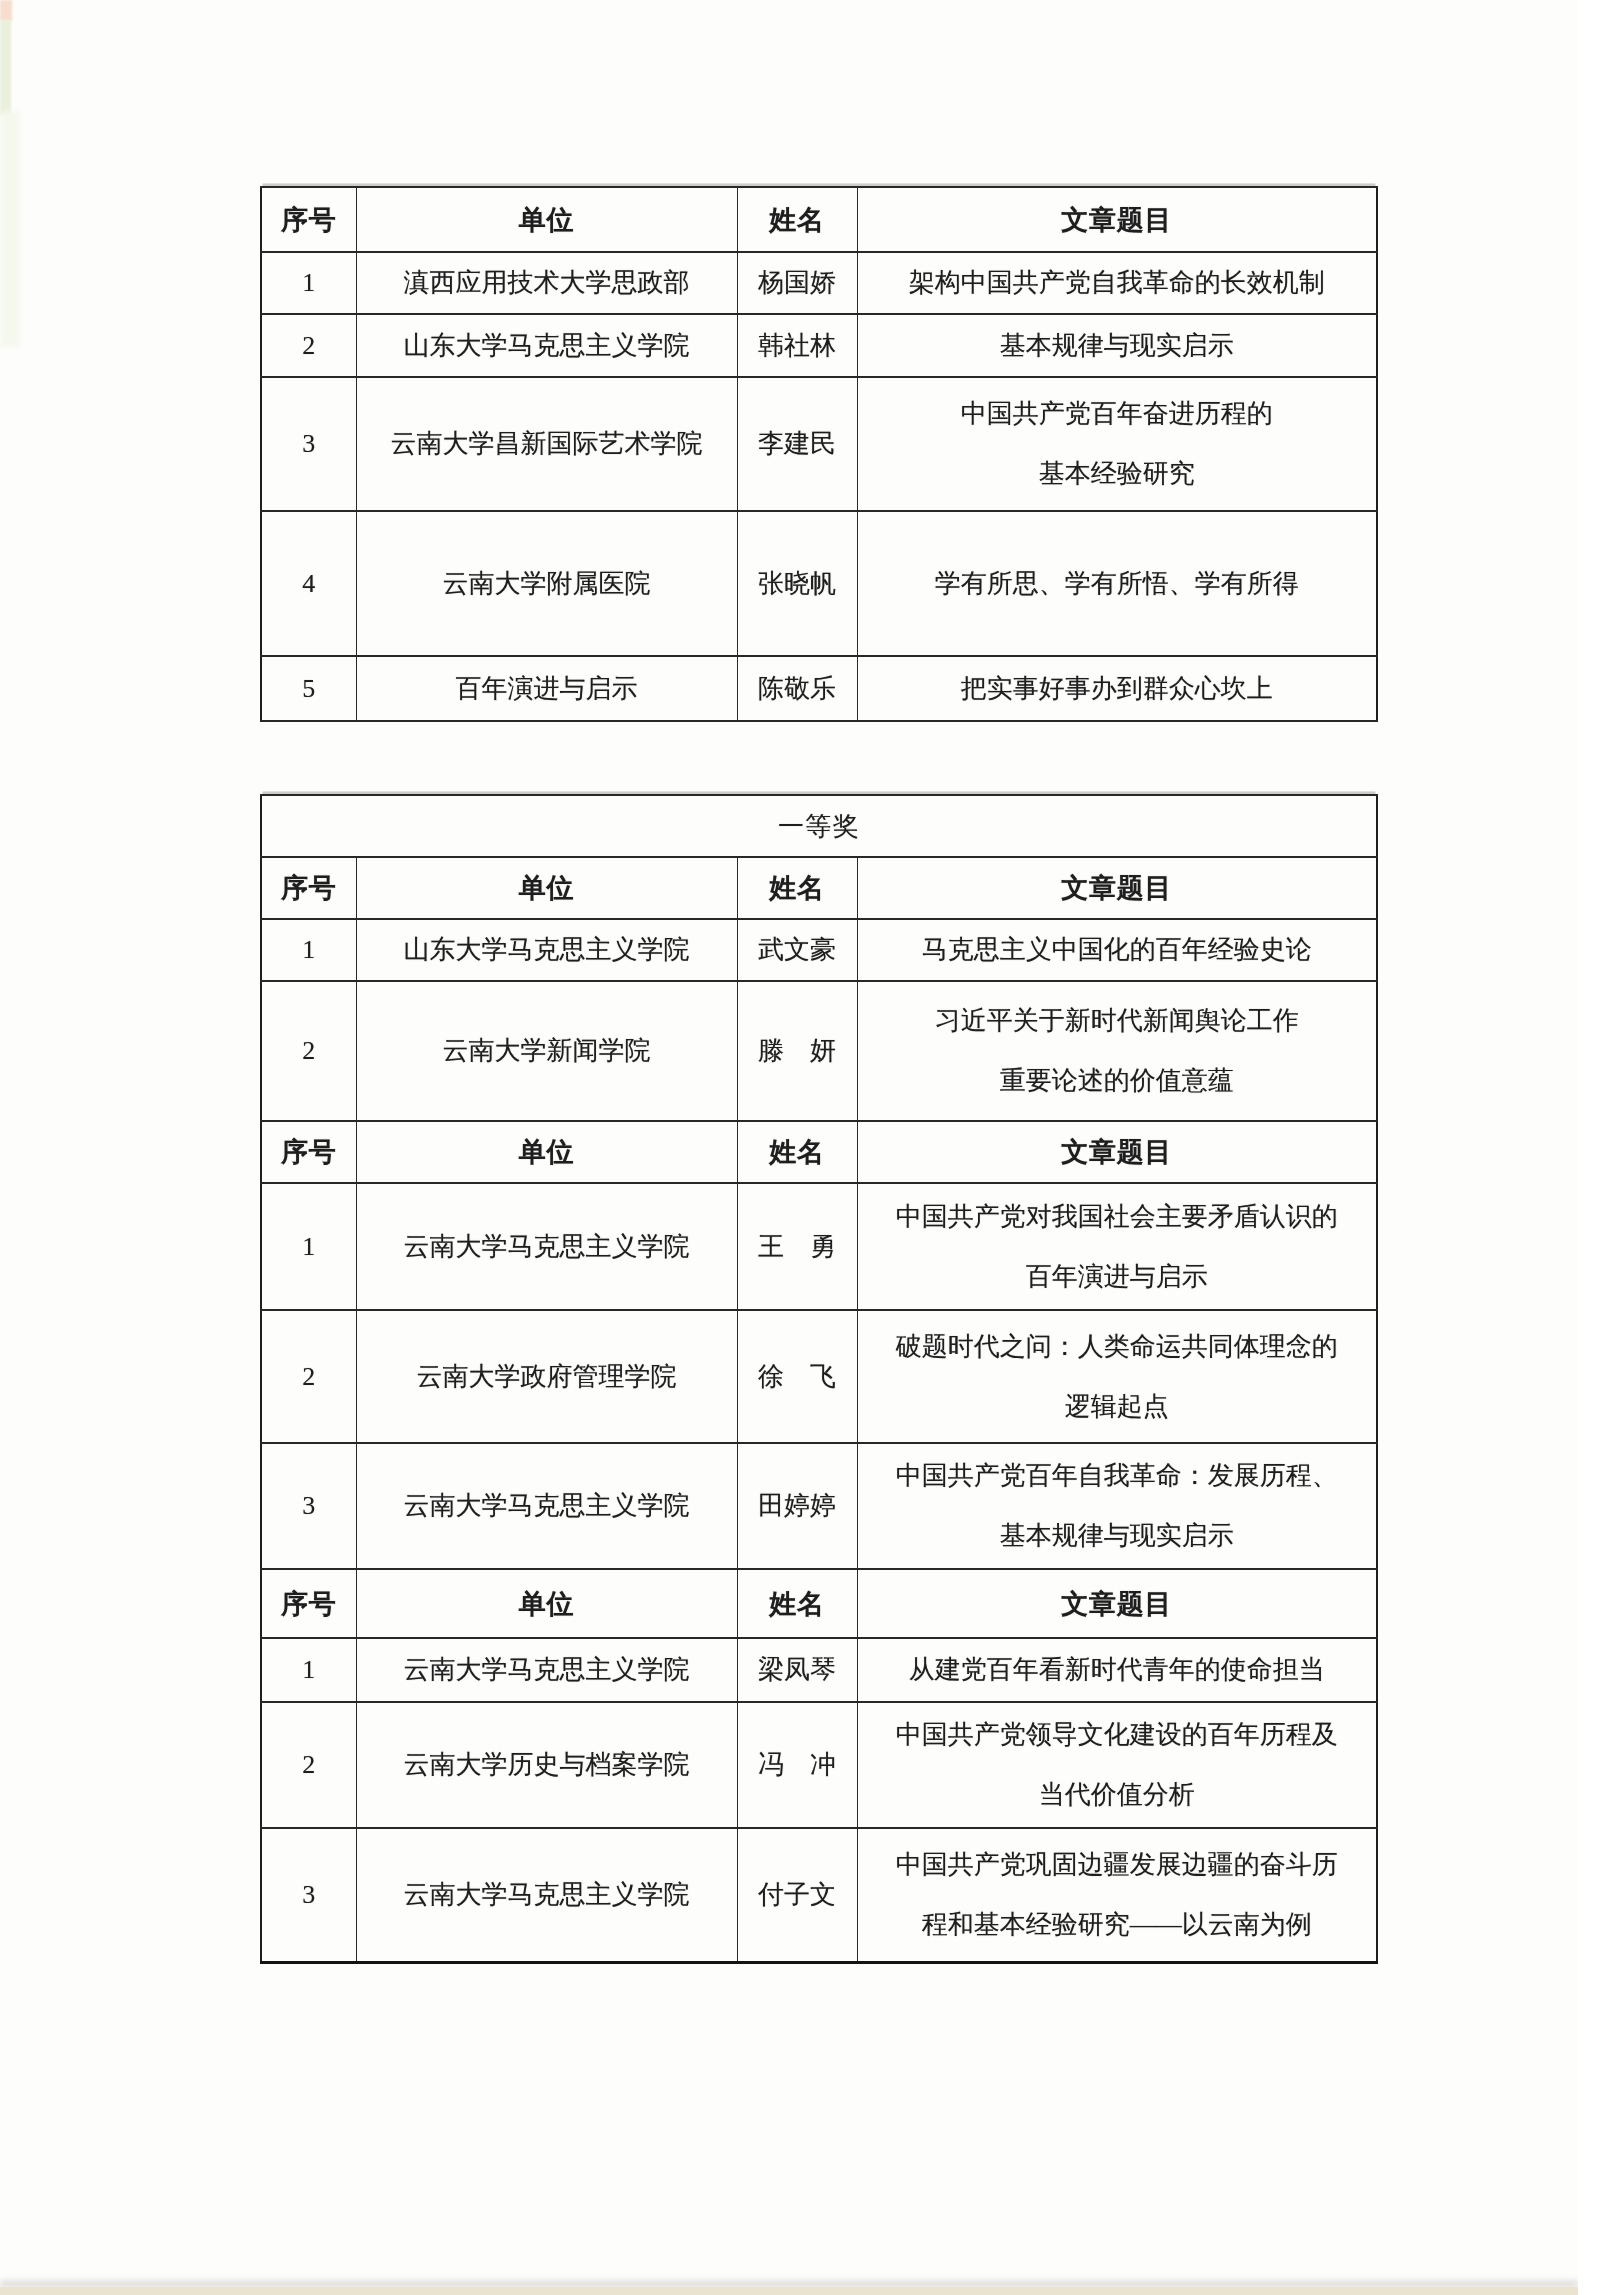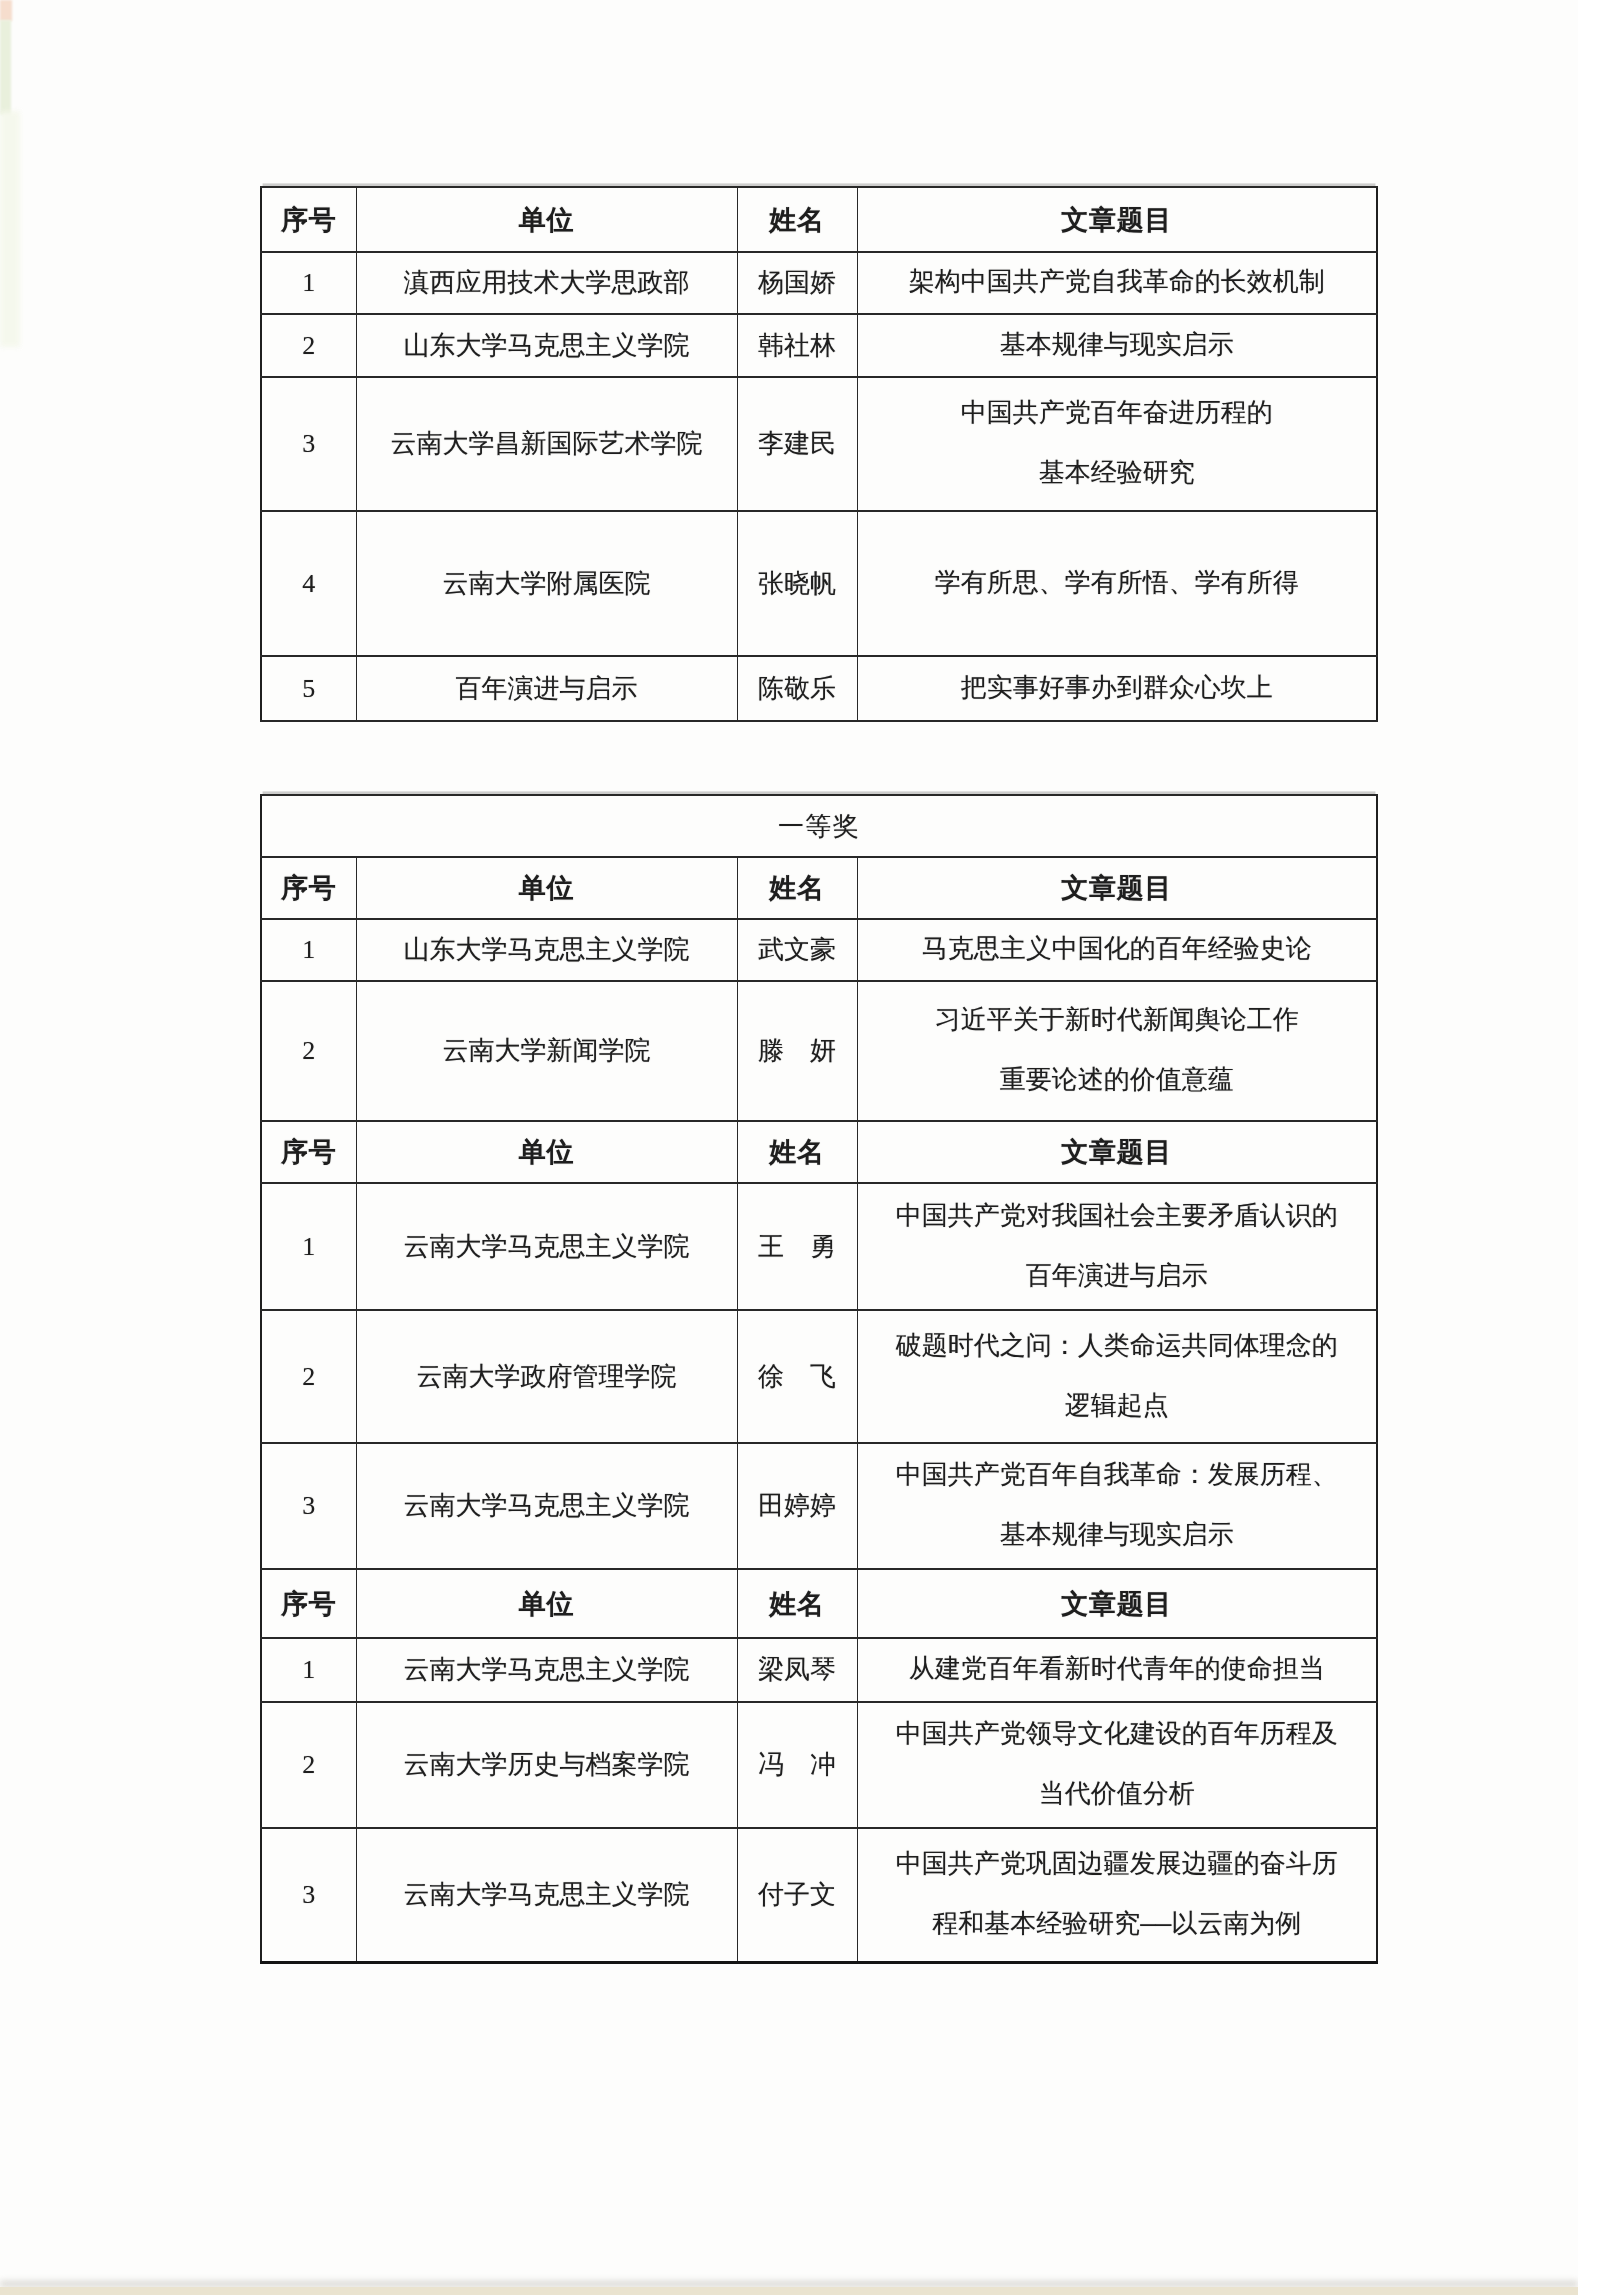--- a/index.html
+++ b/index.html
@@ -22,21 +22,21 @@
     border-top-width:2px;border-bottom-width:2px;
     text-align:center;vertical-align:middle;
     font-size:26px;font-weight:400;
     padding:0 6.5px;box-sizing:border-box;
     color:#1e1e1e;
     text-shadow:0 0 1px rgba(35,35,35,.45);
   }
   .award th{font-size:27px;font-weight:600;letter-spacing:0.7px;}
   .banner-cell{font-size:27.5px;font-weight:600;letter-spacing:1.3px;}
   .c-no{font-size:25px;}
-  .c-title{white-space:pre-line;line-height:60px;font-family:Liberation Mono, monospace;}
+  .c-title{white-space:pre-line;line-height:60px;}
   .c-unit,.c-name{line-height:1.35;margin-top:8px;}
   
   .heading{
     position:absolute;top:736px;left:260px;width:1117px;
     text-align:center;font-size:30px;font-weight:600;letter-spacing:2px;
     color:#1b1b1b;text-shadow:0 0 1px rgba(30,30,30,.5);
   }
   
   .corner-pink{position:absolute;left:0;top:0;width:11.8px;height:21px;background:#f6ddcd;filter:blur(1.3px);}
   .edge-green{position:absolute;left:0;top:19.6px;width:11px;height:95px;background:#e9f0dc;filter:blur(1.3px);}

